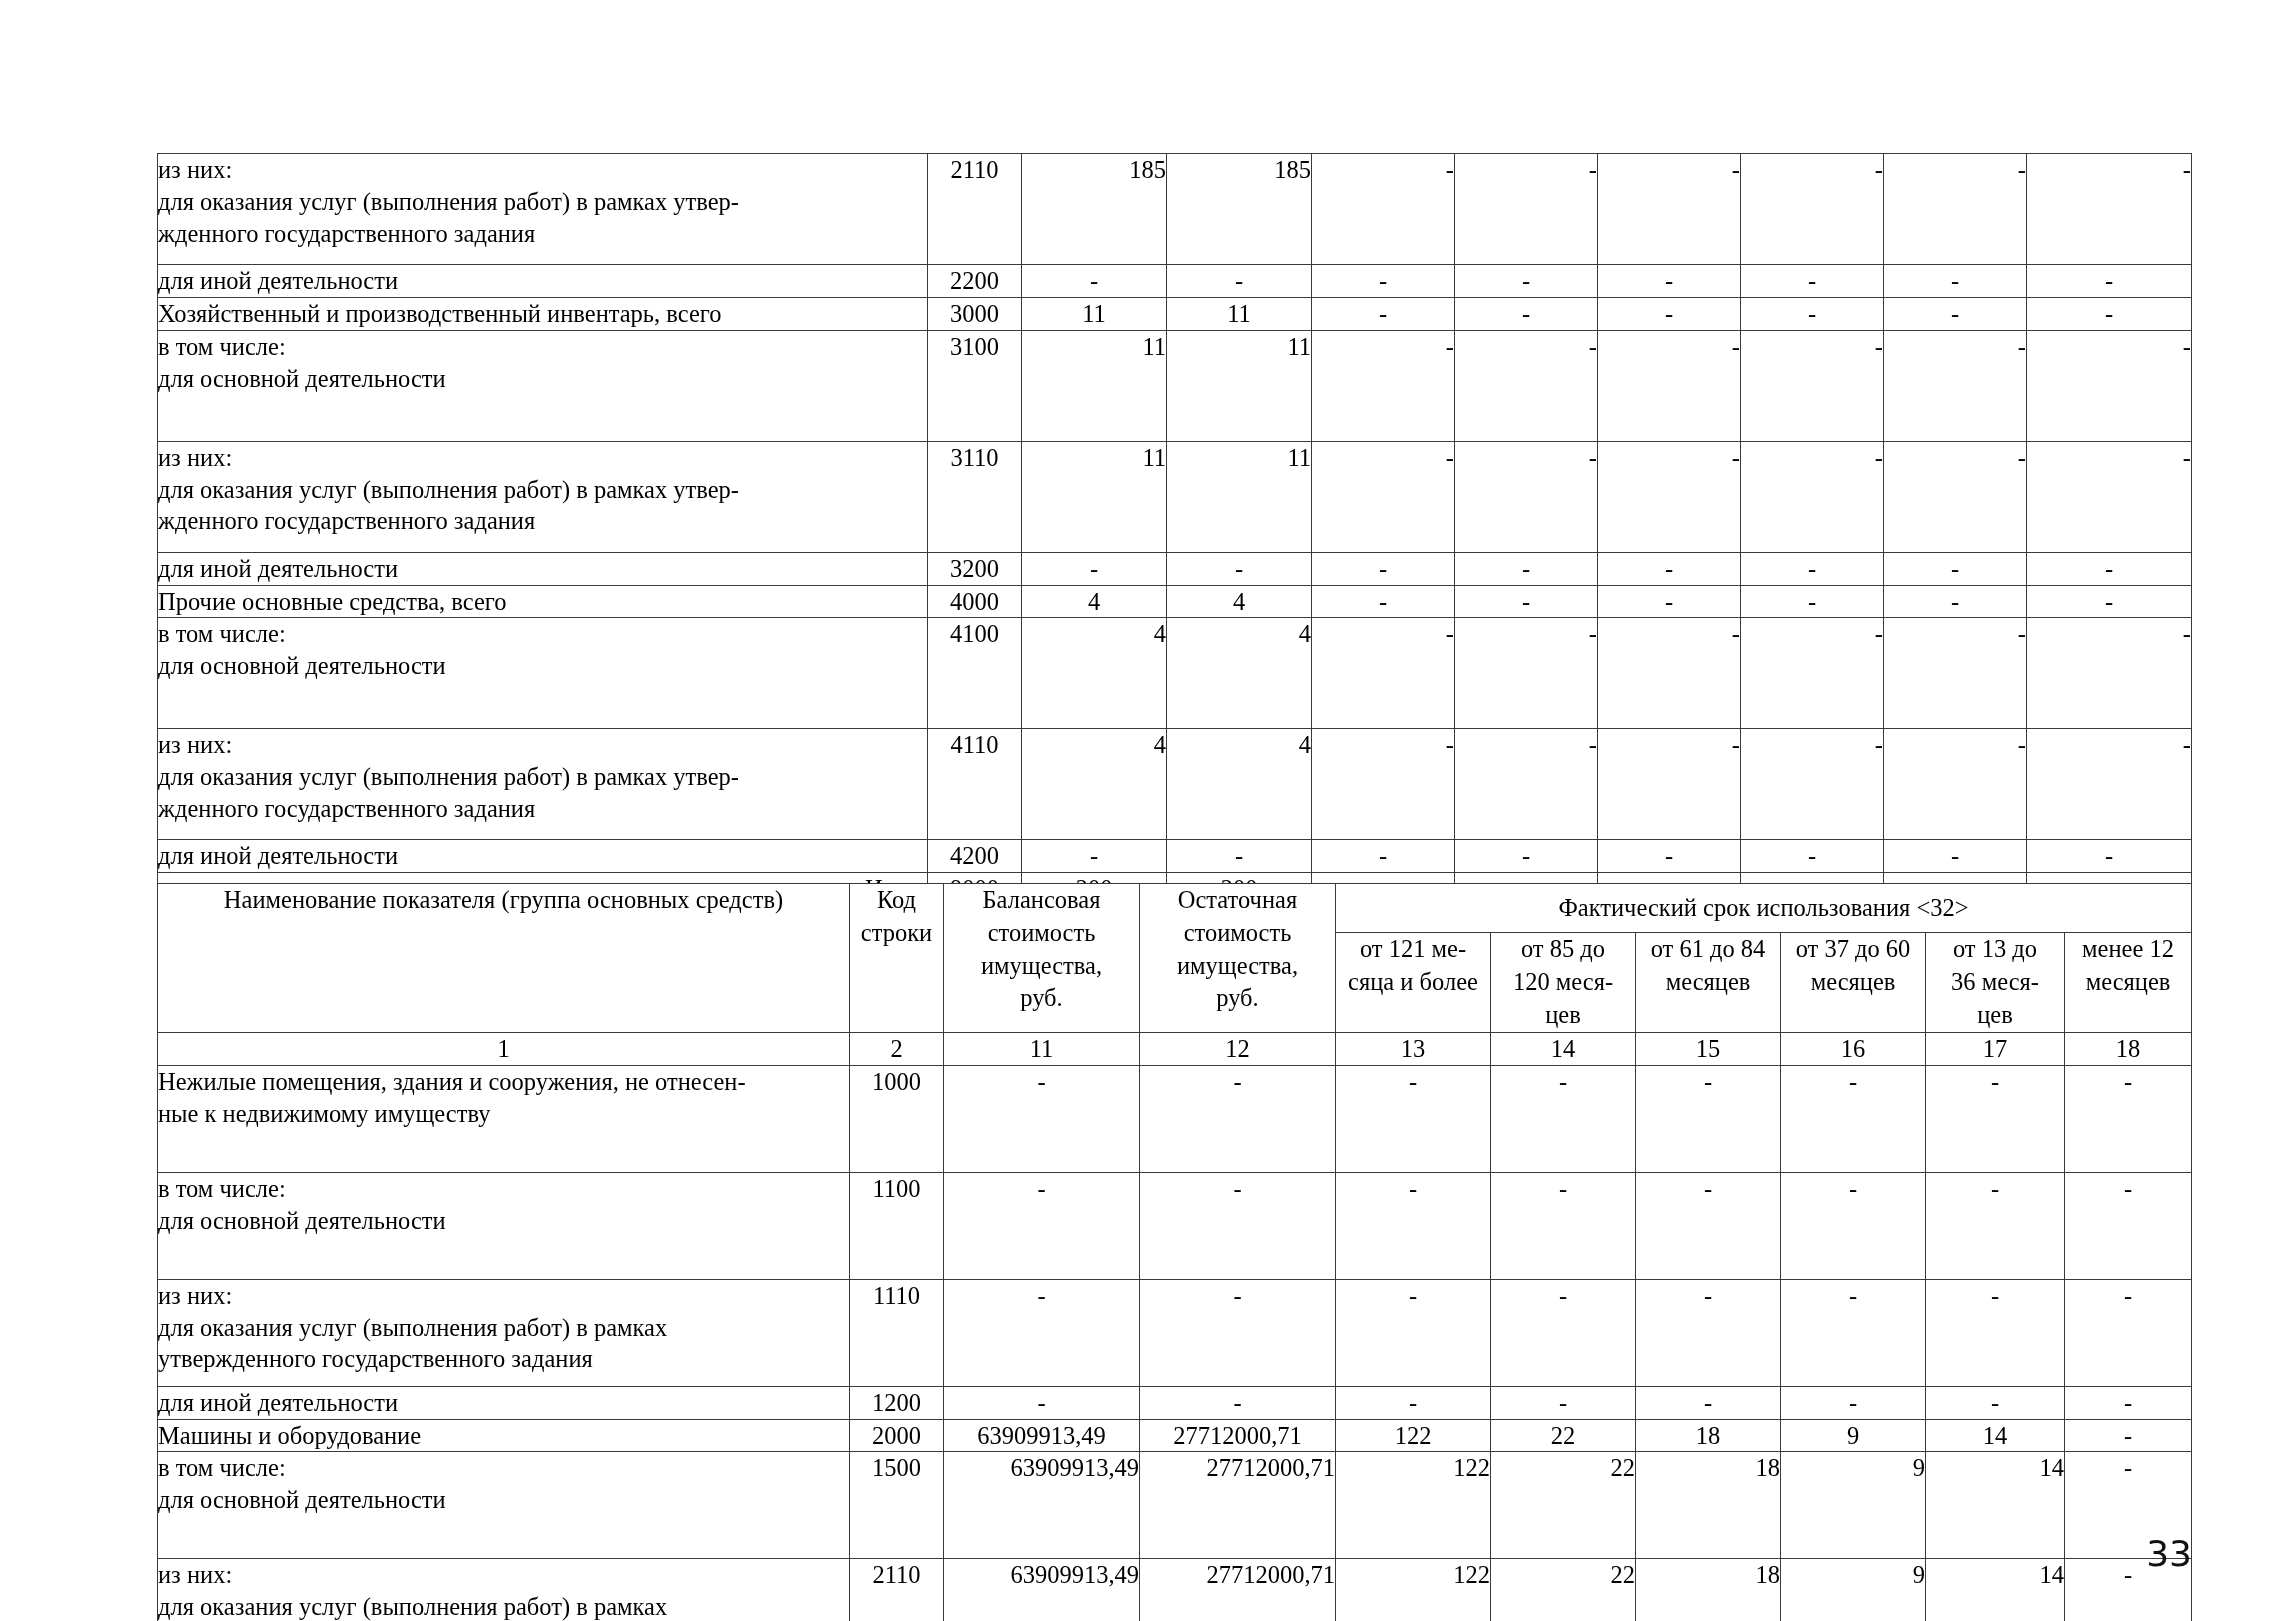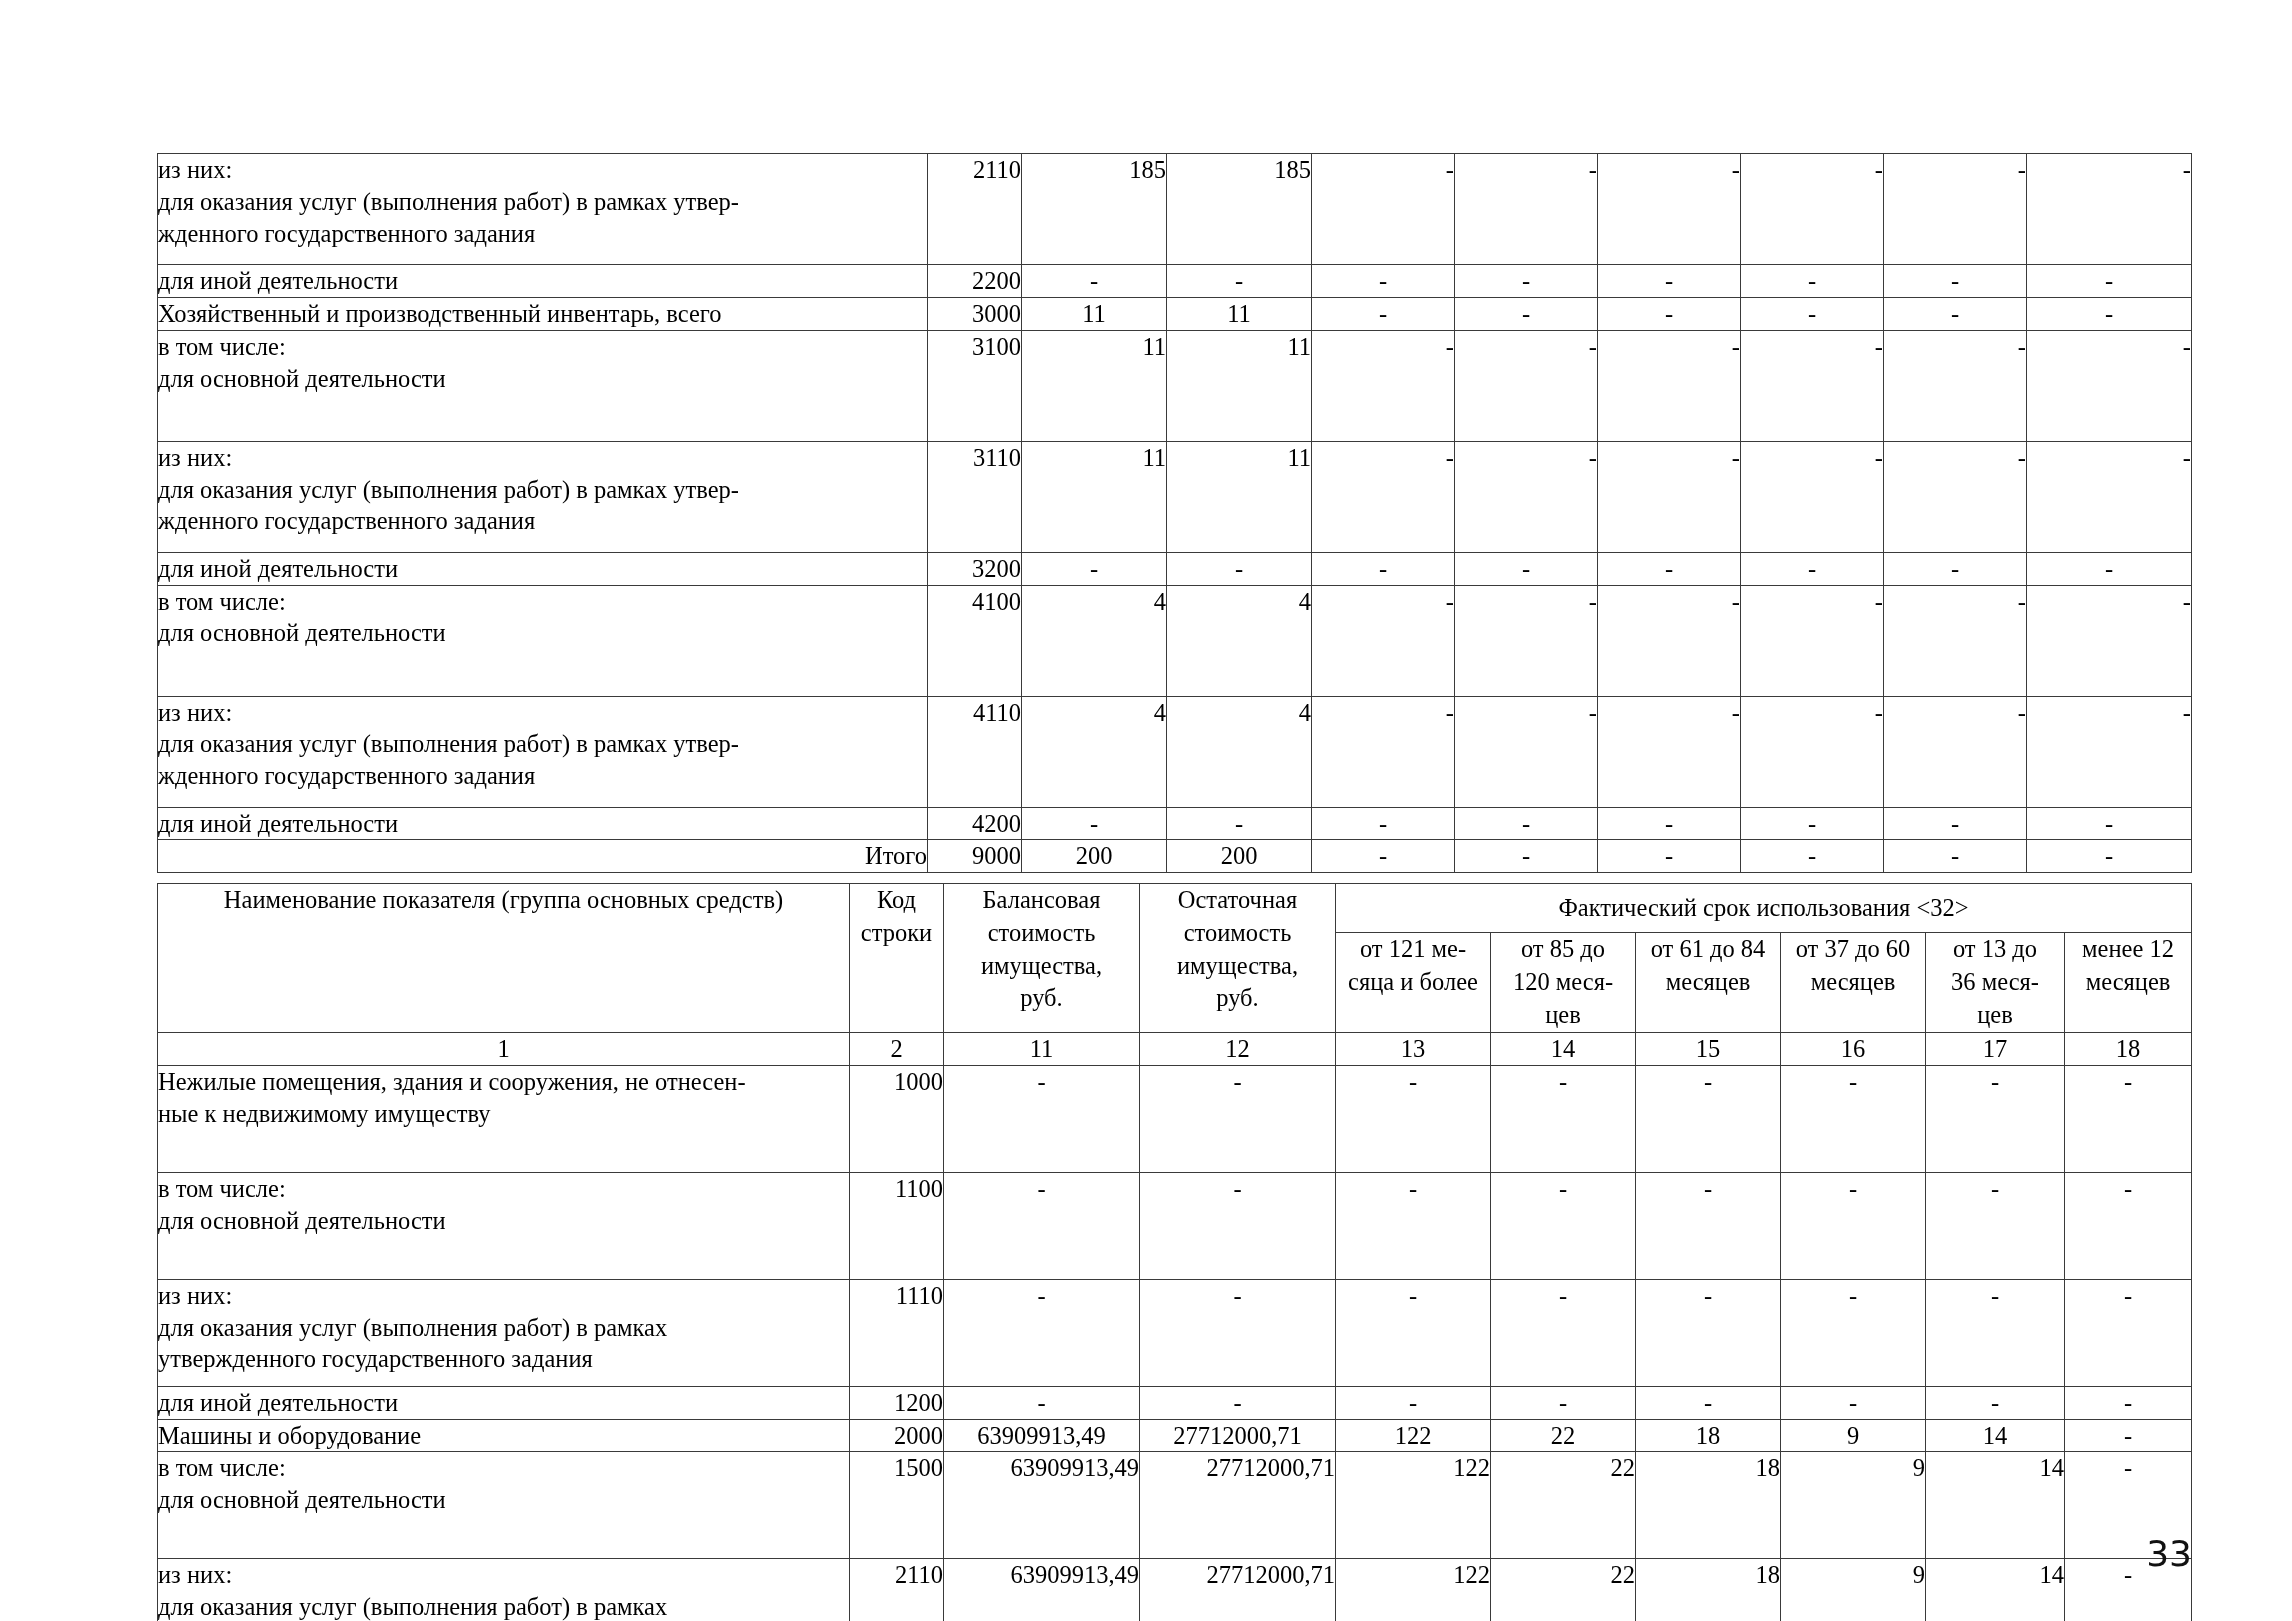--- a/index.html
+++ b/index.html
@@ -46,21 +46,21 @@
     padding: 3.9px 7.8px 5.9px 7.8px;
     white-space: pre-line;
   }
   .lbl-0 { padding-left: 9.8px; }
   .lbl-1 { padding-left: 51px; }
   .lbl-2 { padding-left: 92px; }
   .lbl-right { text-align: right; padding-right: 9.8px; }
 
   
   .code {
-    text-align: right;
+    text-align: center;
     vertical-align: bottom;
     padding: 0 5.9px 5.9px 5.9px;
   }
   .code-mid {
     vertical-align: middle;
     padding: 3.9px 5.9px 5.9px 5.9px;
   }
 
   
   .val-top {
@@ -193,20 +193,32 @@
           <td class="val-top">-</td>
           <td class="val-top">-</td>
           <td class="val-top">-</td>
           <td class="val-top">-</td>
         </tr>
         <tr>
           <td class="lbl lbl-1">для иной деятельности</td>
           <td class="code code-mid">3200</td>
           <td class="val-mid">-</td>
           <td class="val-mid">-</td>
+          <td class="val-mid">-</td>
+          <td class="val-mid">-</td>
+          <td class="val-mid">-</td>
+          <td class="val-mid">-</td>
+          <td class="val-mid">-</td>
+          <td class="val-mid">-</td>
+        </tr>
+        <tr>
+          <td class="lbl lbl-0">Прочие основные средства, всего</td>
+          <td class="code code-mid">4000</td>
+          <td class="val-mid">4</td>
+          <td class="val-mid">4</td>
           <td class="val-mid">-</td>
           <td class="val-mid">-</td>
           <td class="val-mid">-</td>
           <td class="val-mid">-</td>
           <td class="val-mid">-</td>
           <td class="val-mid">-</td>
         </tr>
         <tr>
           <td class="lbl lbl-1" style="height: 110px;">в том числе:
 для основной деятельности</td>

